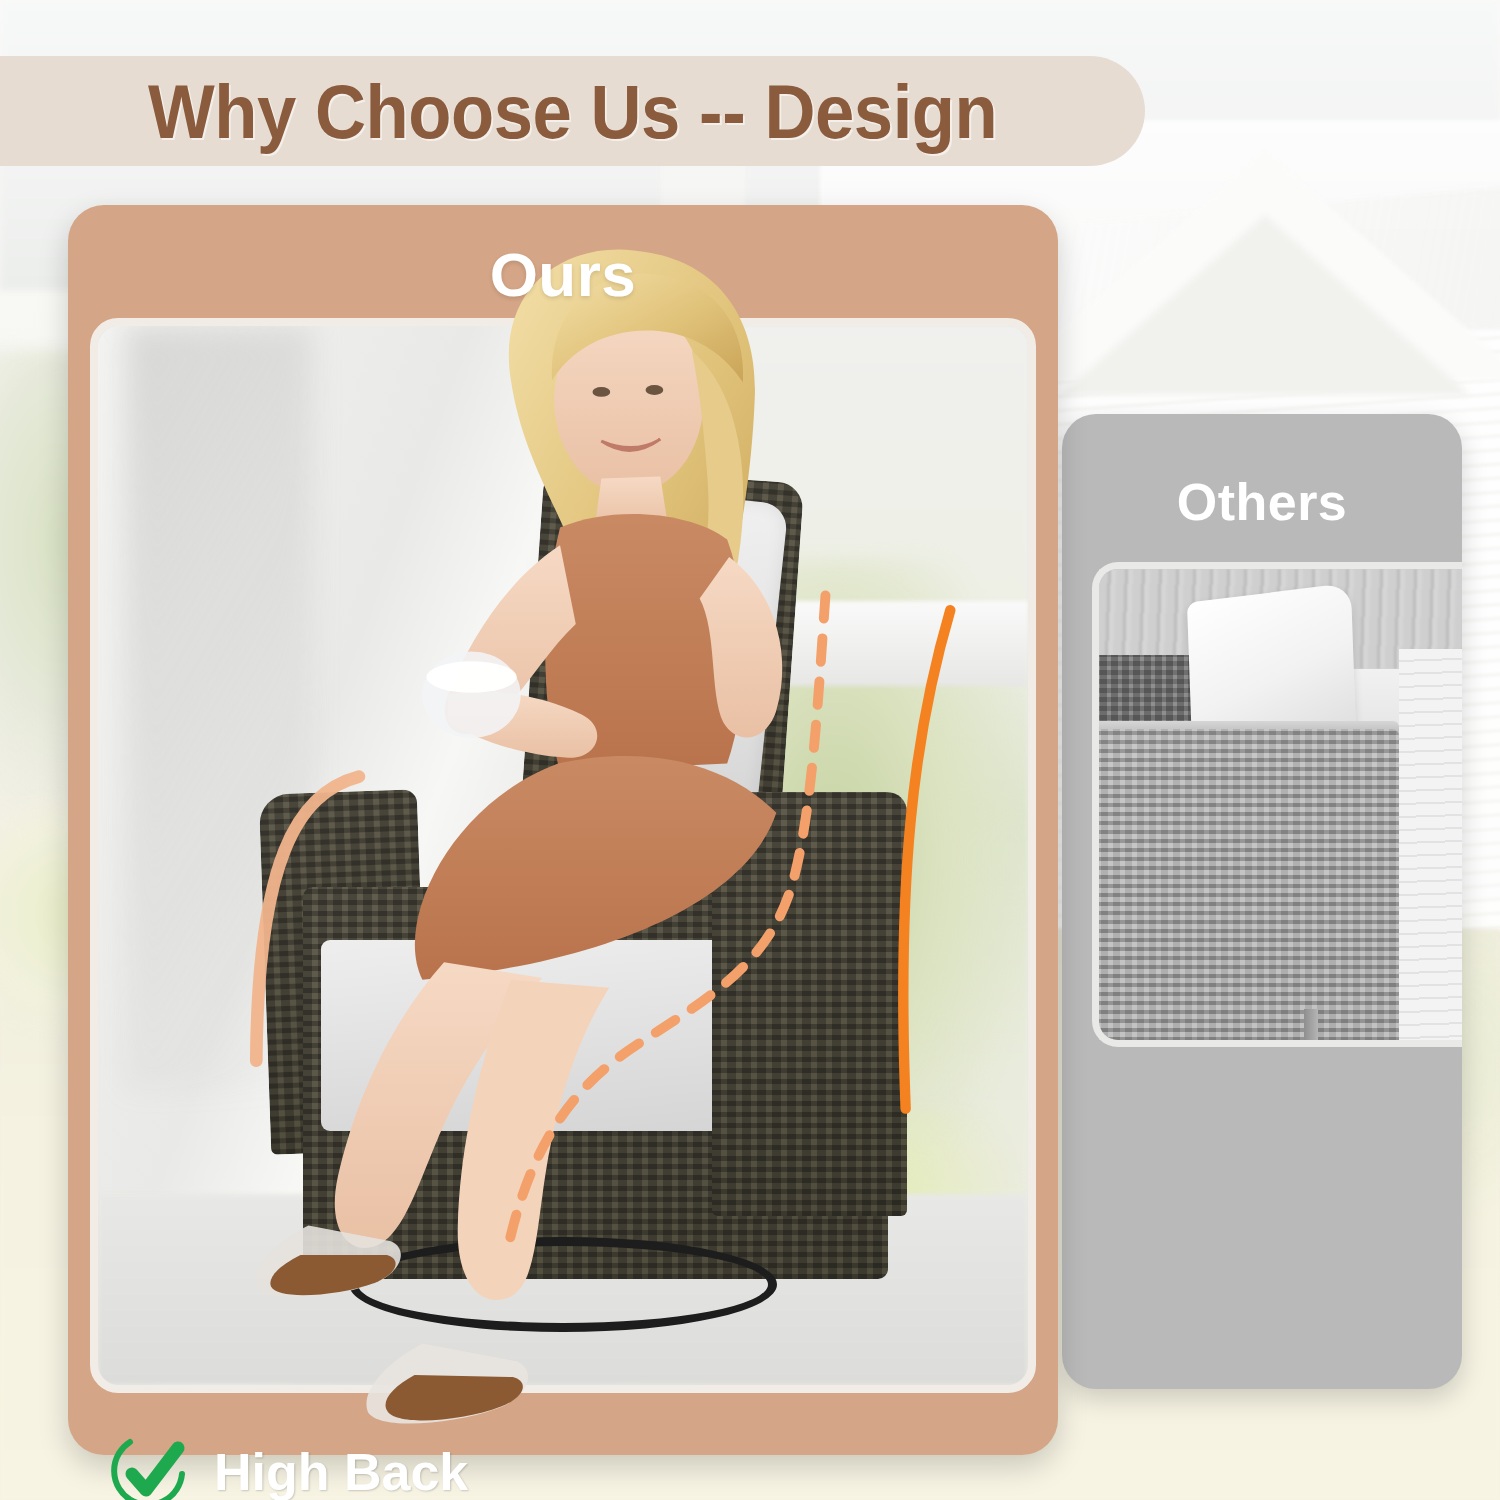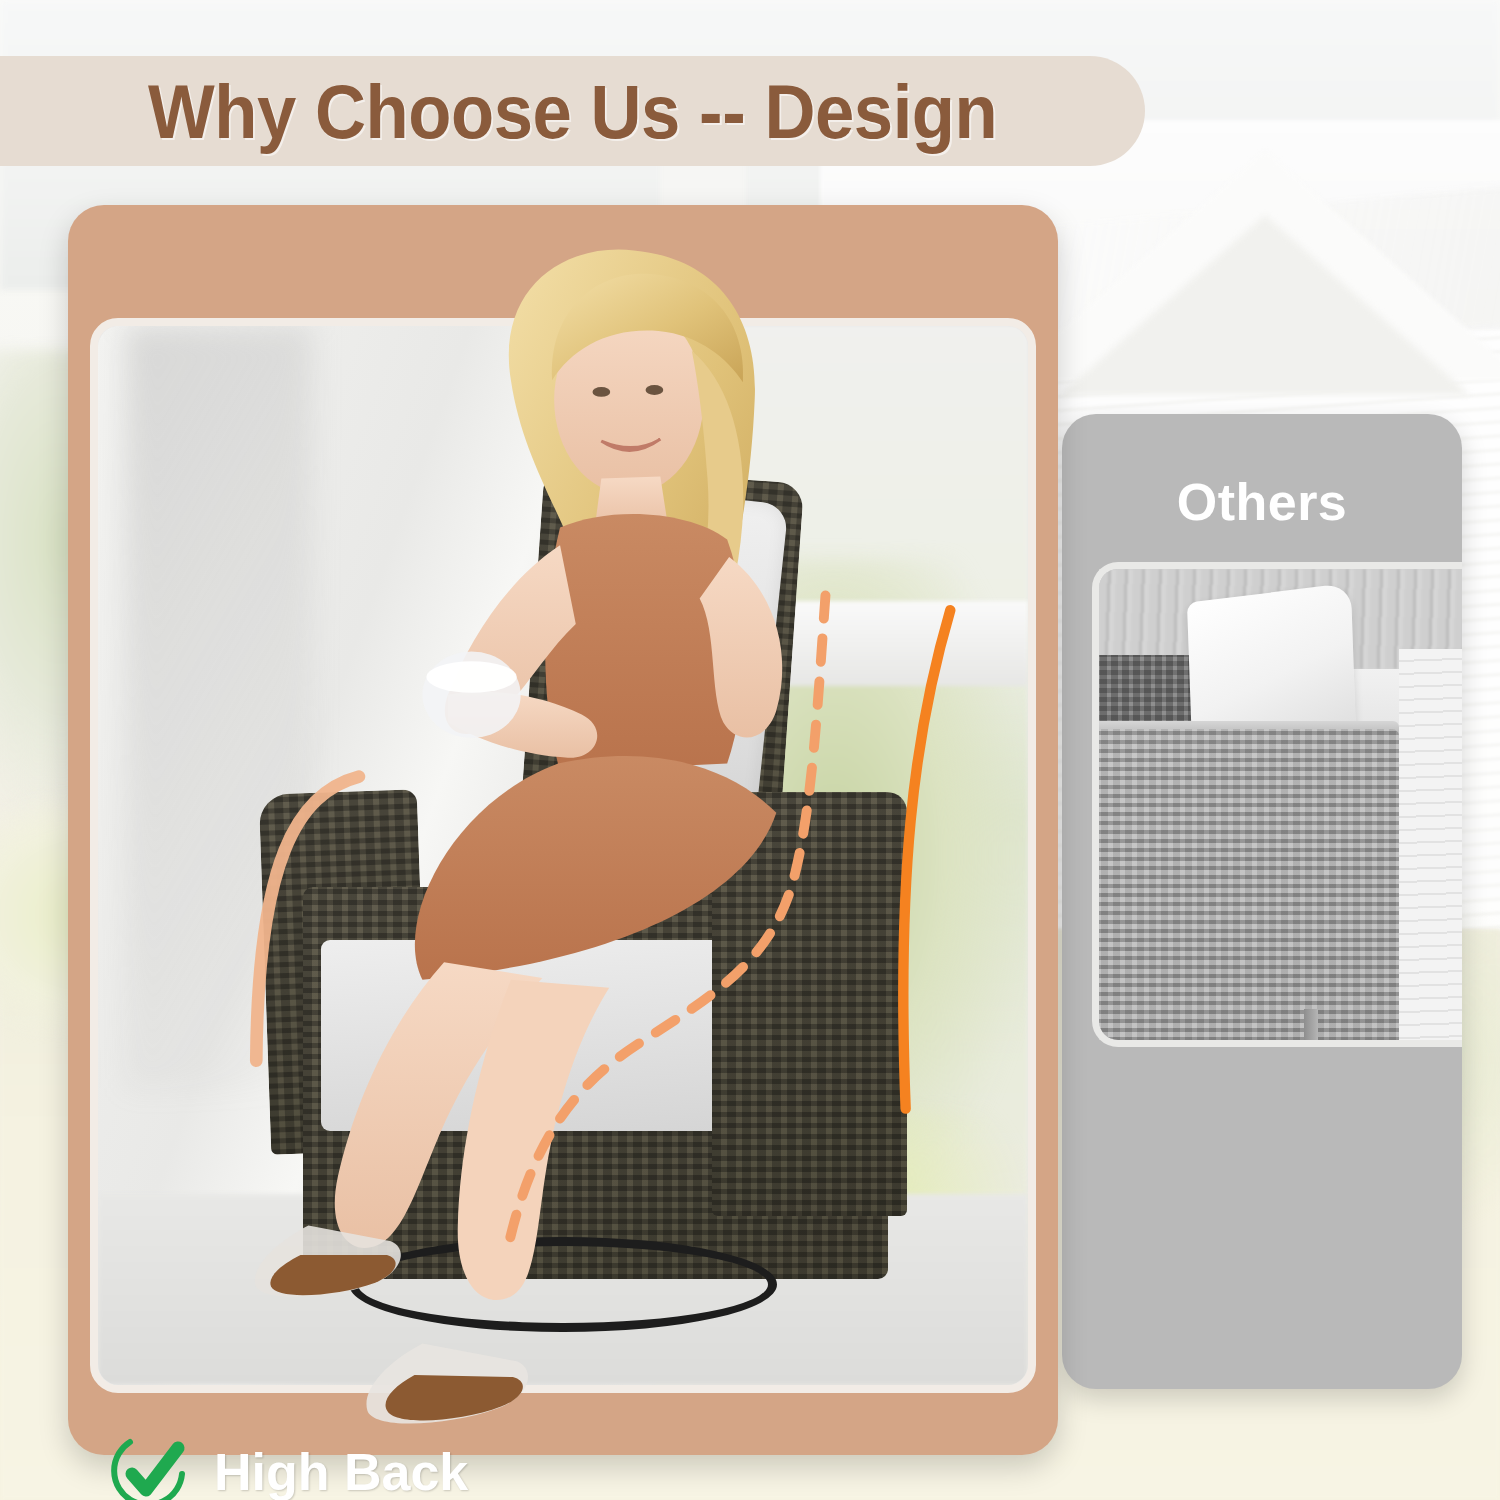--- a/index.html
+++ b/index.html
@@ -361,20 +361,21 @@
       <div id="others-seat-top"></div>
       <div id="others-seat"></div>
       <div id="others-leg"></div>
     </div>
   </div>
 
 </div>
 
 <div id="ours-panel">
 
+  <div id="ours-title">Ours</div>
 
   <div id="ours-photo-frame">
     <div id="ours-photo">
 
       <div id="ours-photo-clip">
         <div id="patio-wall"></div>
         <div id="patio-wall-shadow"></div>
         <div id="patio-outside"></div>
         <div id="patio-greenery"></div>
         <div id="patio-rail"></div>

